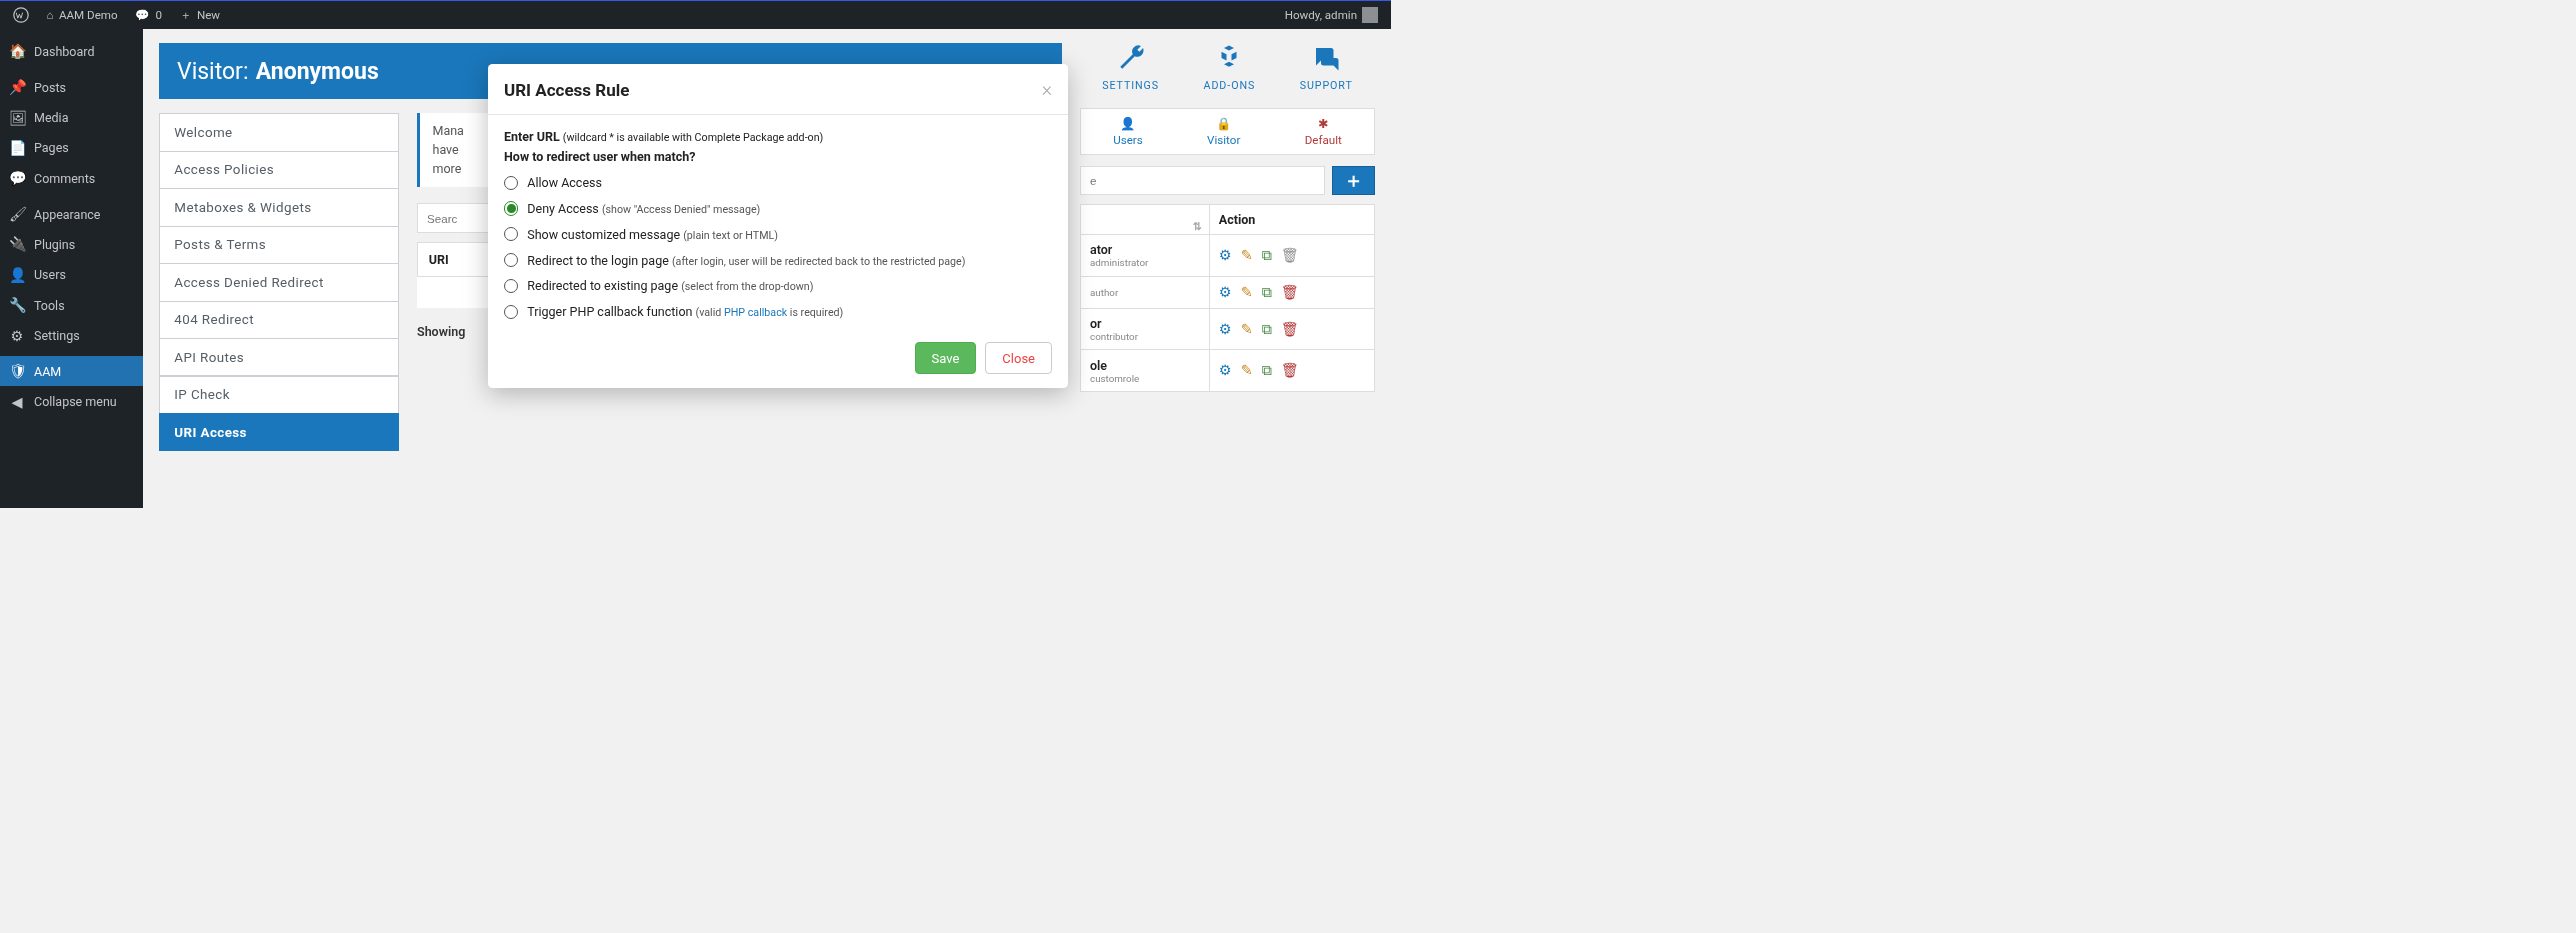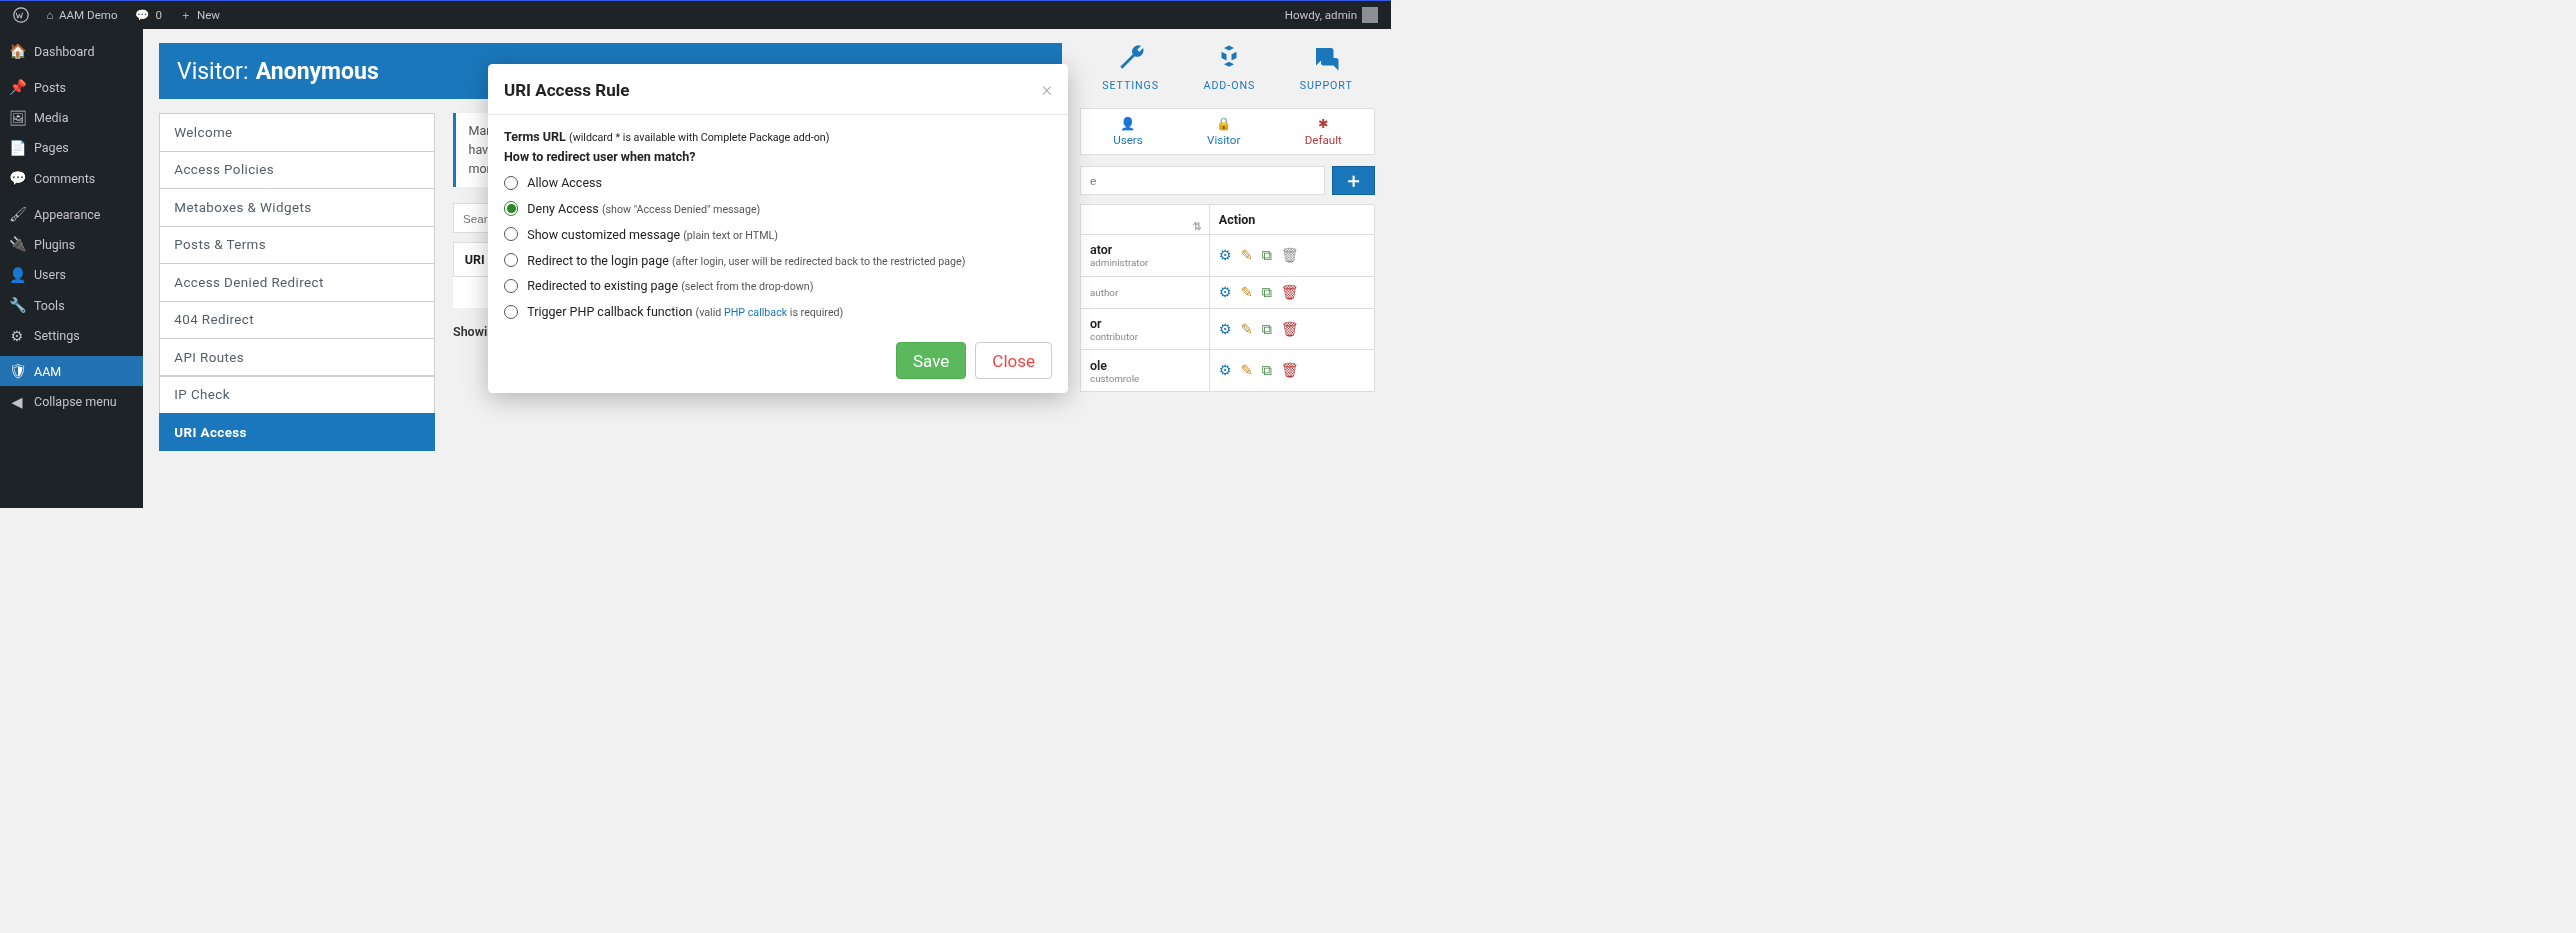--- a/index.html
+++ b/index.html
@@ -86,21 +86,21 @@
     align-items: center;
   }
   .visitor-bar .bold { font-weight: 700; margin-left: 7.2px; }
 
   .two-col {
     display: flex;
     gap: 18px;
     margin-top: 14.3px;
     align-items: flex-start;
   }
-  .left-panel { width: 276px; }
+  .left-panel { width: 240px; }
   .left-panel .tab {
     border: 0.9px solid #ccd0d4;
     padding: 10.7px 14.3px;
     background: #fff;
     cursor: pointer;
     font-size: 13.4px;
     color: #555d66;
     letter-spacing: 0.4px;
     margin-top: -0.9px;
   }
@@ -309,21 +309,21 @@
   .radio-row small { font-size: 10.7px; color: #555; }
   .radio-row a { color: #1a77bb; text-decoration: none; }
   .modal-footer {
     padding: 12.5px 16px 14.3px;
     display: flex;
     justify-content: flex-end;
     gap: 9px;
   }
   .btn {
     padding: 7.2px 16px;
-    font-size: 17px;
+    font-size: 13px;
     border-radius: 4px;
     cursor: pointer;
     border: 0.9px solid transparent;
   }
   .btn-save { background: #5cb85c; color: #fff; border-color: #4cae4c; }
   .btn-close { background: #fff; color: #ef4444; border-color: #ccc; }
 </style>
 </head>
 <body>
 
@@ -570,21 +570,21 @@
   </div>
 </div>
 
 <div class="modal">
   <div class="modal-header">
     <div class="modal-title">URI Access Rule</div>
     <div class="modal-close">×</div>
   </div>
   <div class="modal-body">
     <div class="lbl">
-      <span>Terms URL</span>
+      <span>Enter URL</span>
       <small>(wildcard * is available with Complete Package add-on)</small>
     </div>
     <div class="lbl">How to redirect user when match?</div>
     <div id="radio-list">
         <div class="radio-row">
           <span class="r"></span>
           <span>Allow Access </span>
         </div>
         <div class="radio-row selected">
           <span class="r"></span>

